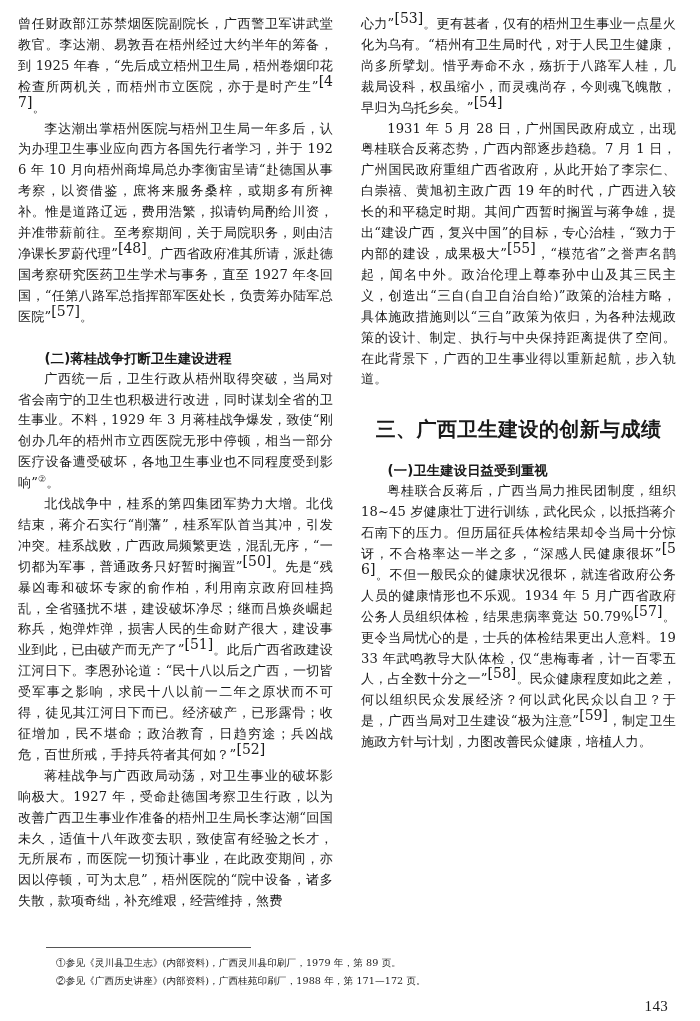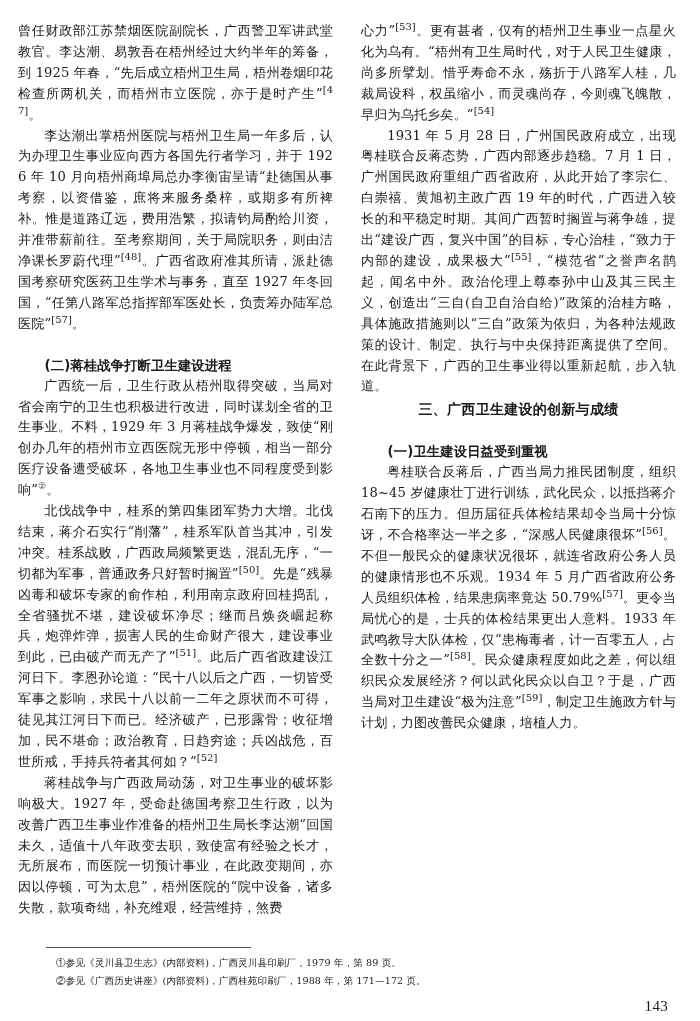--- a/index.html
+++ b/index.html
@@ -12,21 +12,21 @@
     height: 1021px;
     font-family: "DejaVu Serif", "Liberation Serif", serif;
     color: #1a1a1a;
     overflow: hidden;
   }
   .page {
     position: relative;
     width: 700px;
     height: 1021px;
     box-sizing: border-box;
-    padding: 21px 18px 0 18px;
+    padding: 14px 18px 0 18px;
     background: #ffffff;
   }
   .columns {
     display: flex;
     gap: 28px;
     height: 908px;
   }
   .col {
     width: 315px;
     flex: 0 0 315px;
@@ -39,39 +39,39 @@
     text-align: justify;
     text-justify: inter-character;
     text-indent: 2em;
     letter-spacing: 0.01em;
     word-break: break-all;
   }
   p.cont {
     text-indent: 0;
   }
   h2.sec-head {
-    margin: 2px 0 16px 0;
-    font-size: 14px;
+    margin: 28px 0 16px 0;
+    font-size: 20px;
     line-height: 22px;
     text-align: center;
     font-weight: bold;
-    font-family: Liberation Mono, monospace;
+    font-family: Liberation Serif, serif;
     letter-spacing: 0.02em;
   }
   h3.sub-head {
     margin: 20px 0 0 0;
     font-size: 13.3px;
     line-height: 21px;
     font-weight: bold;
     font-family: "DejaVu Sans", "Liberation Sans", sans-serif;
     text-indent: 2em;
     letter-spacing: 0.01em;
   }
   sup.ref {
-    font-size: 10px;
+    font-size: 14px;
     vertical-align: super;
     line-height: 0;
     letter-spacing: 0;
   }
   sup.cnote {
     font-size: 9px;
     vertical-align: super;
     line-height: 0;
   }
   .footnotes {

